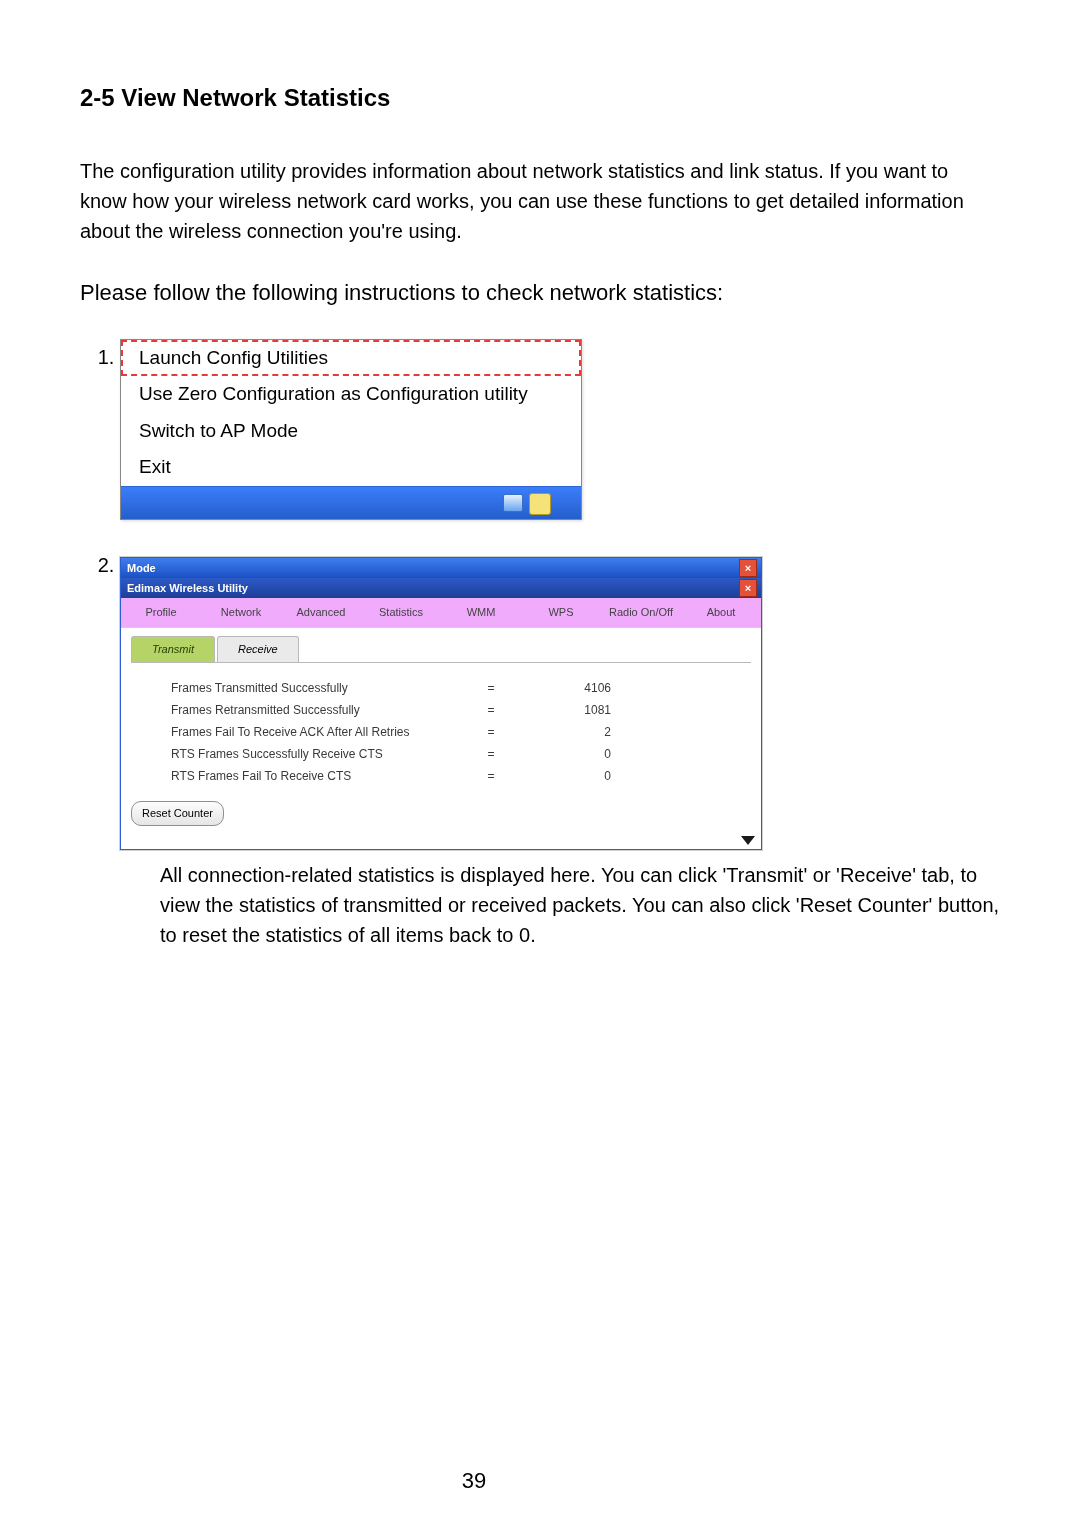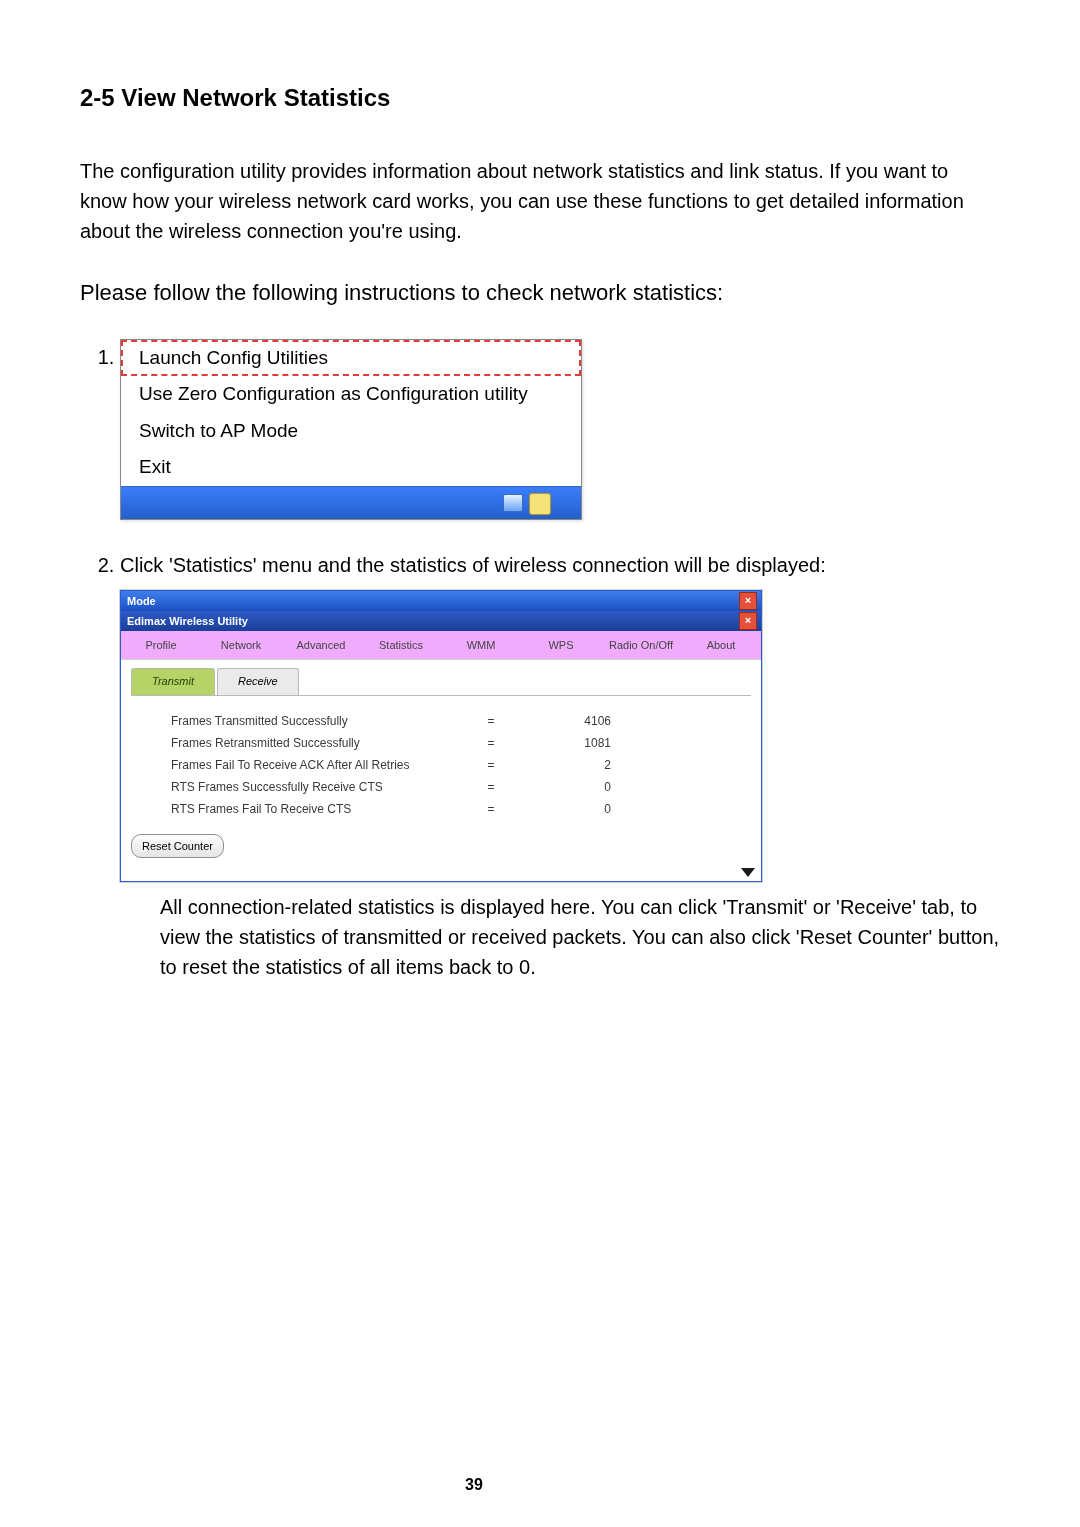--- a/index.html
+++ b/index.html
@@ -189,22 +189,21 @@
     border-right: 7px solid transparent;
     border-top: 9px solid #1a1a1a;
   }
 
   .page-num {
     position: fixed;
     bottom: 30px;
     width: 948px;
     left: 0;
     text-align: center;
-    font-size: 16px;
-    font-weight: bold;
+    font-size: 22px;
   }
 </style>
 </head>
 <body>
 
 <h2 class="section-head">2-5 View Network Statistics</h2>
 
 <p class="para">The configuration utility provides information about network statistics and link status. If you want to know how your wireless network card works, you can use these functions to get detailed information about the wireless connection you're using.</p>
 
 <p class="instr">Please follow the following instructions to check network statistics:</p>
@@ -219,21 +218,20 @@
         <div class="ctx-item">Exit</div>
         <div class="ctx-taskbar">
           <span class="tray-icon2"></span>
           <span class="tray-icon"></span>
         </div>
       </div>
     </div>
   </li>
 
   <li>
-    <span class="step-text">Click 'Statistics' menu and the statistics of wireless connection will be displayed:</span>
 
     <div class="win-outer">
       <div class="titlebar raui">
         <span>Mode</span>
         <span class="tb-close">×</span>
       </div>
       <div class="titlebar edimax">
         <span>Edimax Wireless Utility</span>
         <span class="tb-close">×</span>
       </div>

